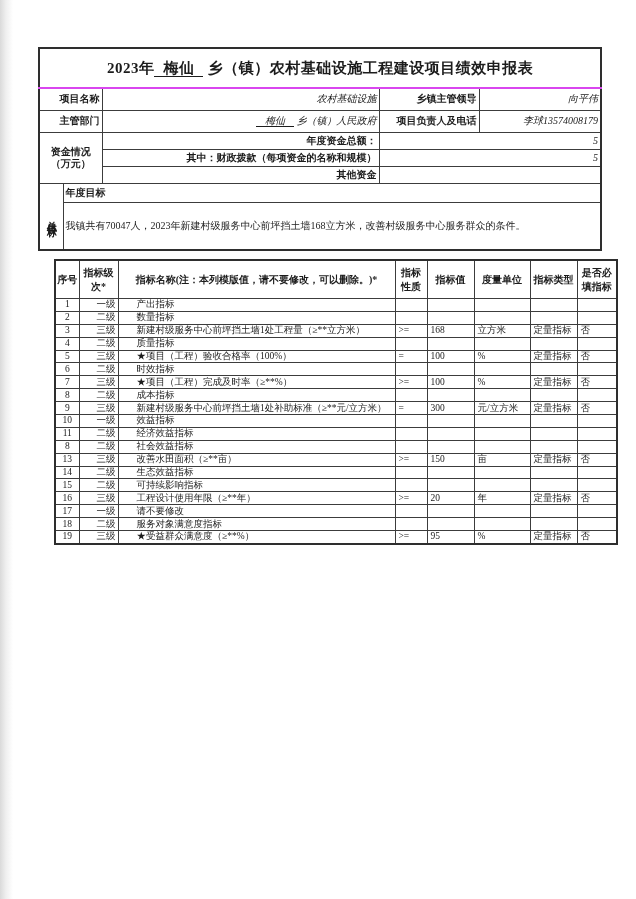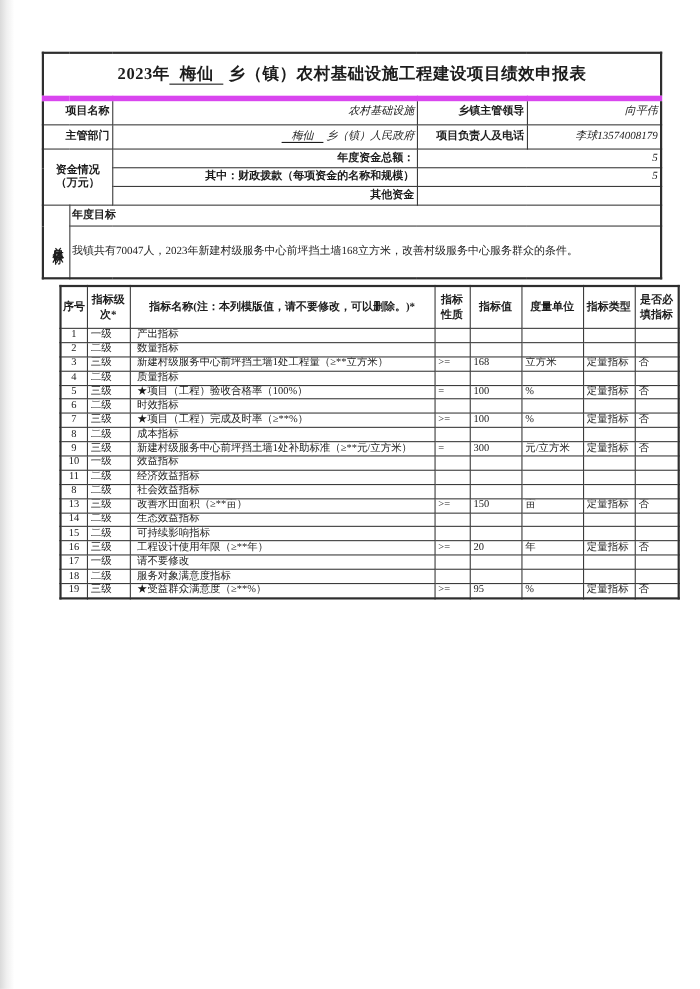--- a/index.html
+++ b/index.html
@@ -19,43 +19,43 @@
   .t1{position:absolute;left:38px;top:47px;width:562px;border:2px solid #2e2e2e;}
   .t2{position:absolute;left:38px;top:259px;width:562px;border:2px solid #2e2e2e;margin-left:16px;}
   .t1 th,.t1 td,.t2 th,.t2 td{
     border:1px solid #3c3c3c;
     padding:0 2px;
     font-size:10px;
     line-height:1.25;
     overflow:hidden;
   }
   
-  .title-row td{height:38px;text-align:center;border-bottom:5px solid #d946ef;margin-left:20px;}
+  .title-row td{height:38px;text-align:center;border-bottom:2px solid #d946ef;margin-left:20px;}
   .title-text{font-size:15px;font-weight:bold;letter-spacing:0.5px;white-space:nowrap;}
   .u-line{border-bottom:1.2px solid #1c1c1c;padding:0 9px;}
   .t1 .lbl{font-weight:bold;text-align:right;}
   .t1 .val{text-align:right;font-weight:normal;font-style:italic;}
   .r-info td,.r-info th{height:21px;}
   .r-fund td,.r-fund th{height:16px;margin-left:28px;}
   .fund-lbl{font-weight:bold;line-height:1.3;}
   .r-goalhead td{height:18px;}
   .r-goaldesc td{height:46px;}
   .goal-vert{
     font-weight:bold;text-align:center;vertical-align:middle;
     writing-mode:vertical-rl;text-orientation:upright;
     letter-spacing:2px;padding:2px 0;
   }
   .goal-head{font-weight:bold;text-align:left;}
   .goal-desc{text-align:left;vertical-align:middle;padding:0 5px;font-size:9.5px;}
   
   .t2 th{font-weight:bold;text-align:center;vertical-align:middle;height:37px;font-size:10px;line-height:1.35;padding:0 1px;}
   .t2 td{height:11.9px;font-size:9.5px;line-height:11px;white-space:nowrap;}
   .t2 td.c0{text-align:center;}
-  .t2 td.c1{text-align:left;padding-left:3px;}
-  .t2 td.c2{text-align:left;padding-left:6px;}
+  .t2 td.c1{text-align:left;padding-left:17px;}
+  .t2 td.c2{text-align:left;padding-left:18px;}
   .t2 td.c3,.t2 td.c4,.t2 td.c5,.t2 td.c6,.t2 td.c7{text-align:left;padding-left:3px;}
 </style>
 </head>
 <body>
 
 <div class="page">
   <div class="edge-shadow"></div>
 
   <table class="t1">
     <colgroup>

